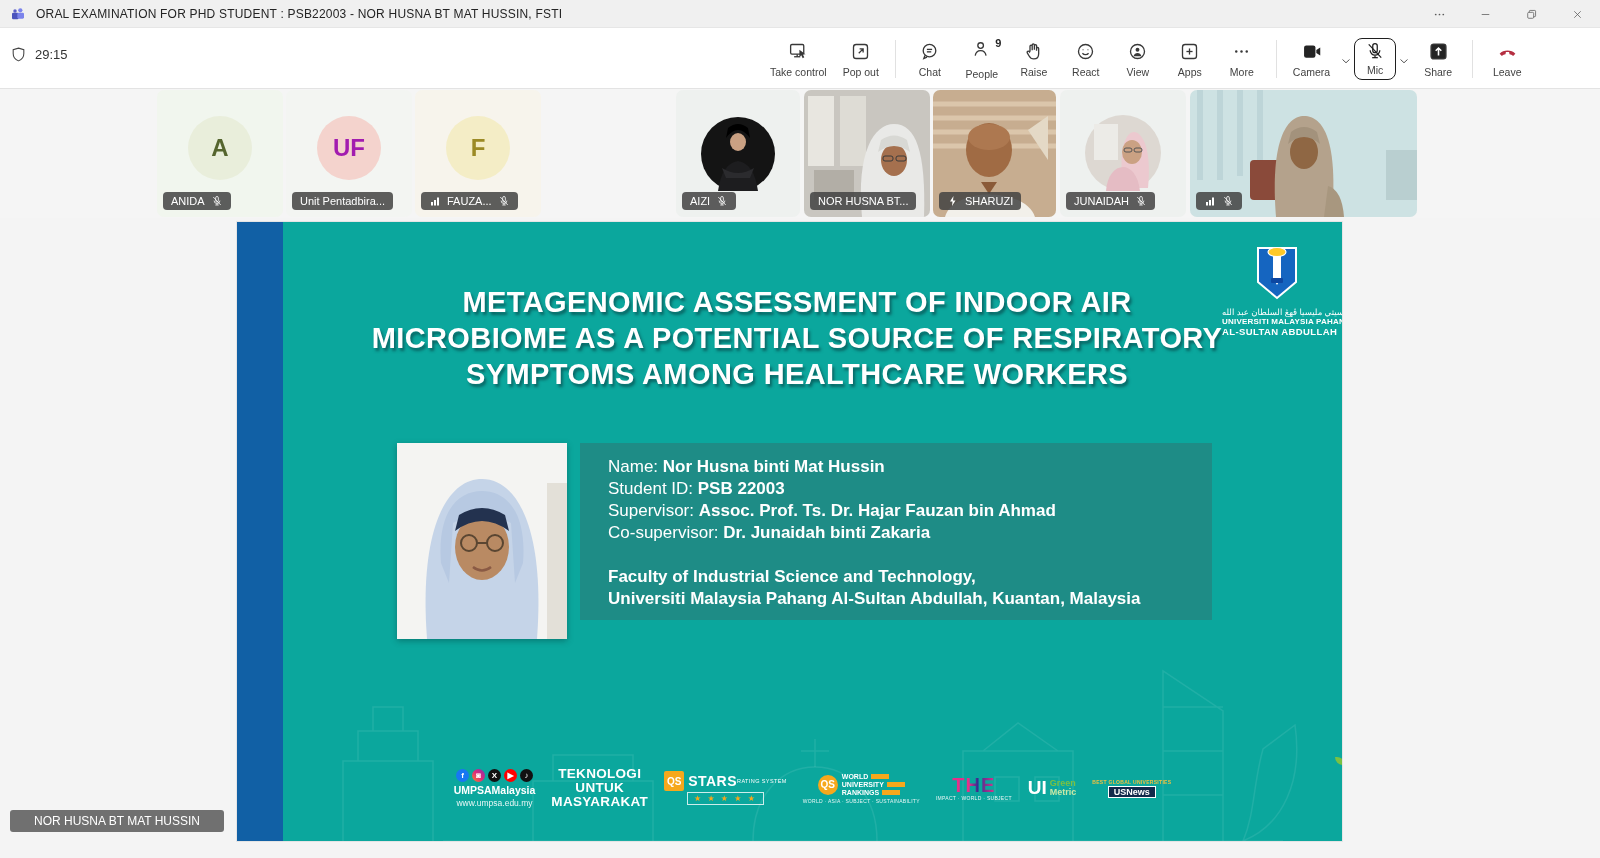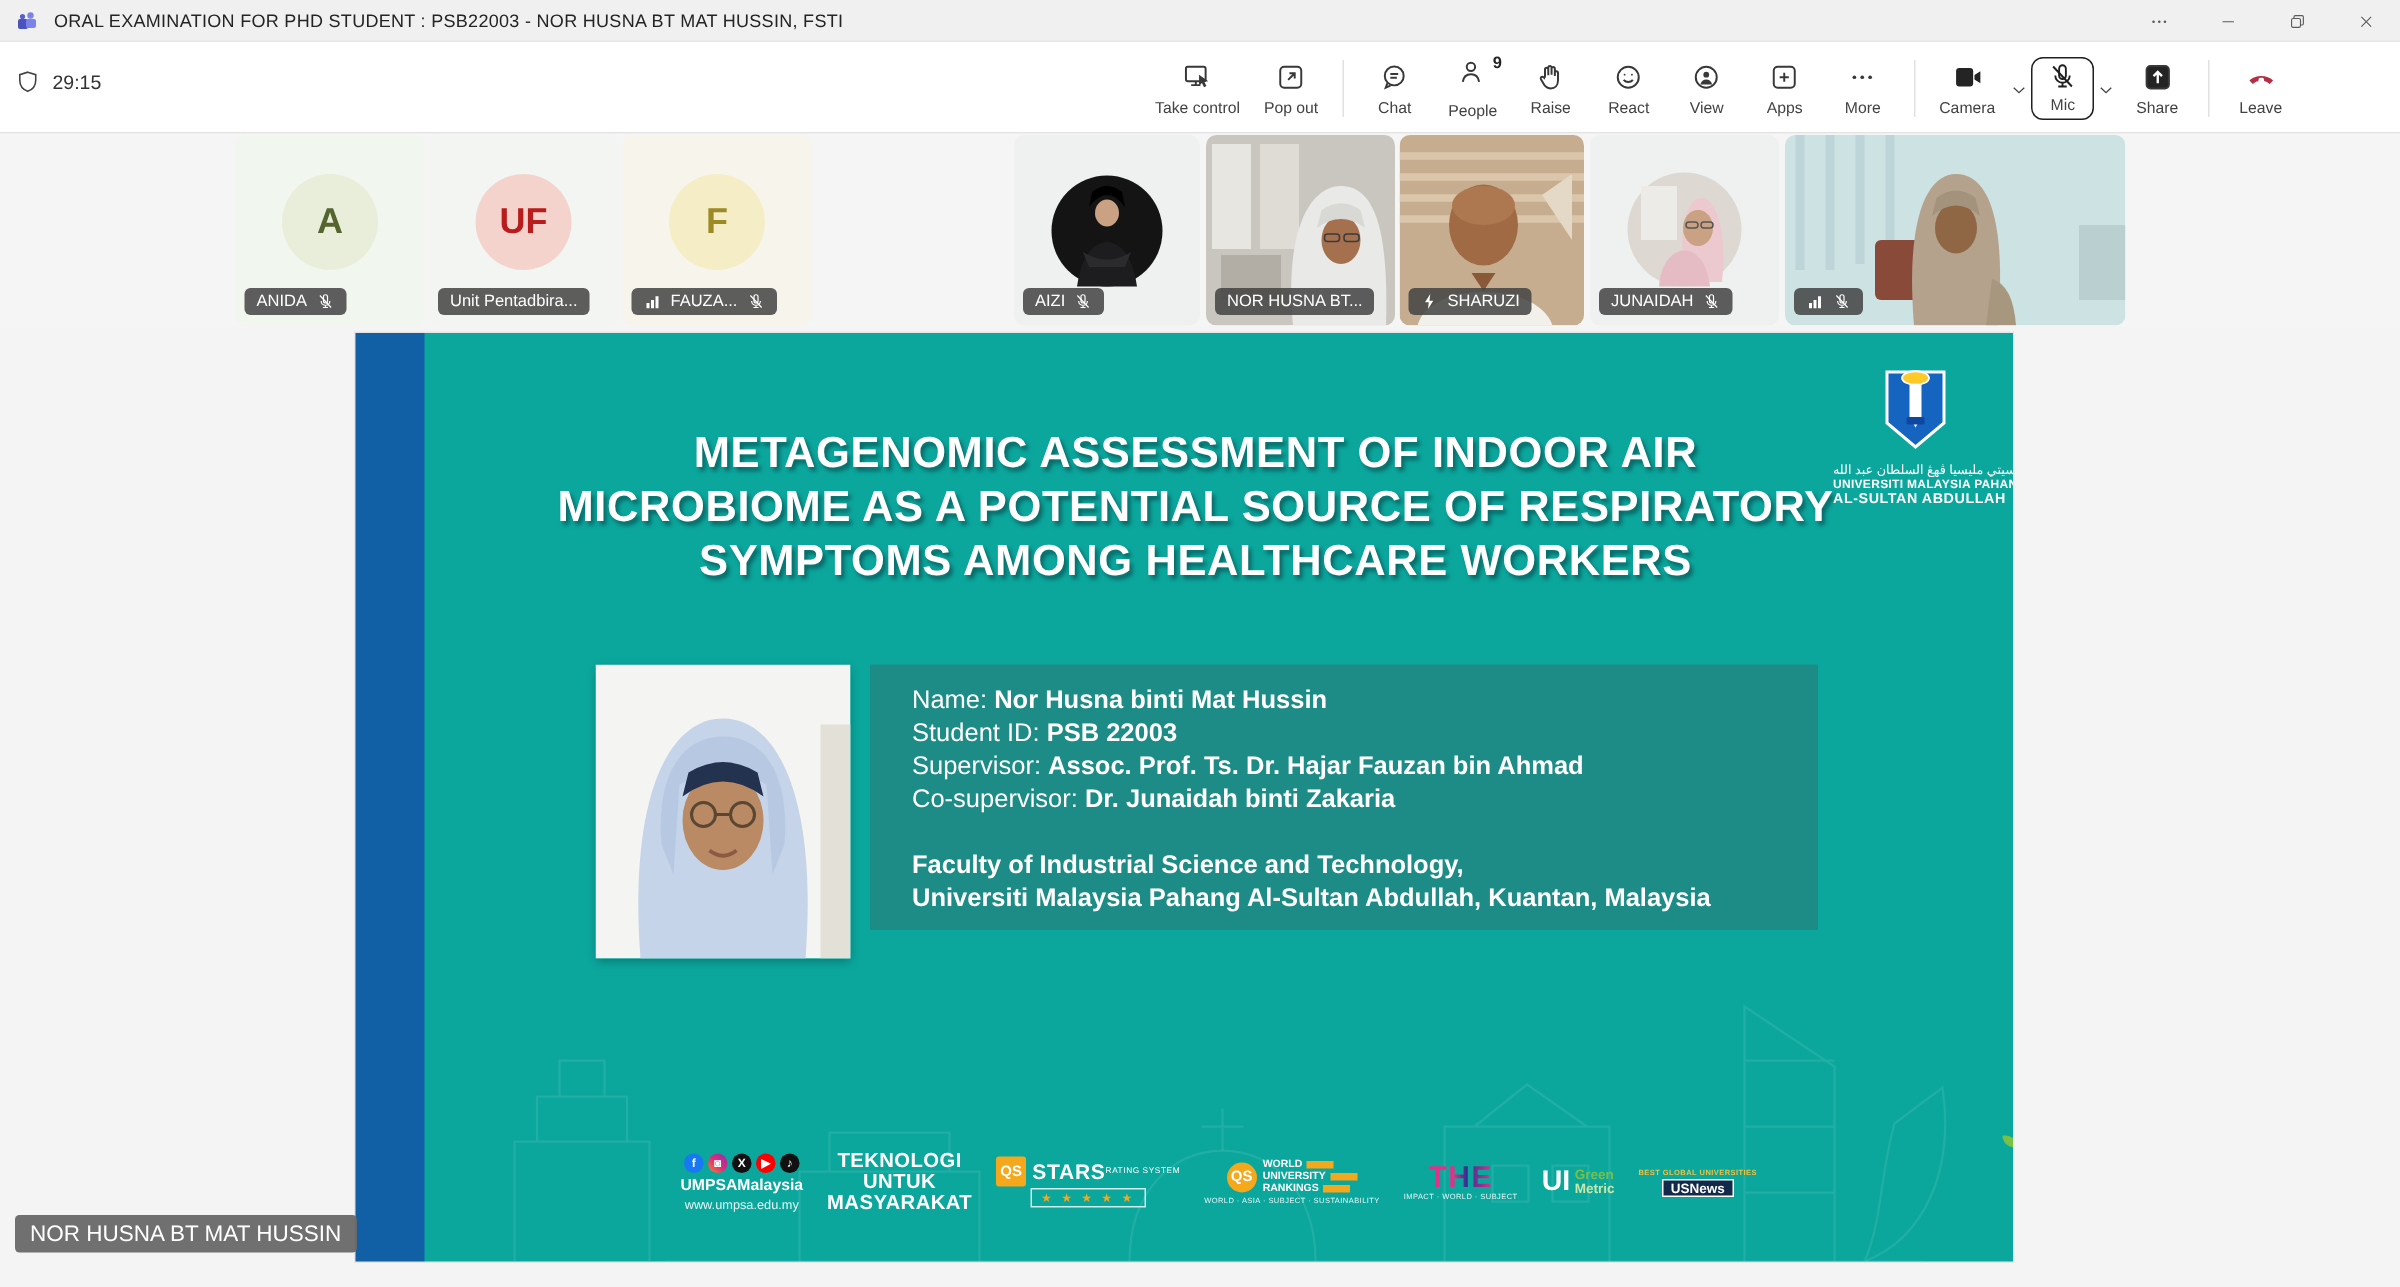--- a/index.html
+++ b/index.html
@@ -108,21 +108,21 @@
   .ui-col { display:flex; flex-direction:column; line-height:9px; }
   .ui-col .g1 { color:#7ac143; font-size:9px; font-weight:bold; }
   .ui-col .g2 { color:#c9e8a6; font-size:9px; font-weight:bold; }
   .usn-badge { display:flex; flex-direction:column; align-items:center; line-height:8px; }
   .usn-top { font-size:5px; color:#f0c040; font-weight:bold; letter-spacing:.3px; }
   .usn-name { background:#13294b; color:#fff; font-size:9px; font-weight:bold; padding:1px 5px;
     border:1px solid #fff; }
 
   
   .presenter-tag { position:absolute; left:10px; top:592px; background:rgba(104,104,104,.95);
-    color:#fff; font-size:15px; padding:4px 10px; border-radius:3px; white-space:nowrap; }
+    color:#fff; font-size:12px; padding:4px 24px; border-radius:3px; white-space:nowrap; }
 </style>
 </head>
 <body>
 
 <svg width="0" height="0" style="position:absolute">
   <defs>
     <g id="sym-mic-off">
       <rect x="9.3" y="3" width="5.4" height="11" rx="2.7"></rect>
       <path d="M6.2 11.2a5.8 5.8 0 0 0 11.6 0"></path>
       <line x1="12" y1="17.3" x2="12" y2="20"></line>
@@ -303,21 +303,21 @@
       <div class="avatar-circle" style="background:#e9eedb;color:#55652e">A</div>
       <div class="name-tag">
         <span>ANIDA</span>
         <svg viewBox="0 0 24 24">
             <use href="#sym-mic-off"></use>
           </svg>
       </div>
     </div>
 
     <div class="tile" style="left:286px;width:126px;background:#f3f5f2">
-      <div class="avatar-circle" style="background:#f4d3cd;color:#b91c1c">UF</div>
+      <div class="avatar-circle" style="background:#f4d3cd;color:#a21caf">UF</div>
       <div class="name-tag">
         <span>Unit Pentadbira...</span>
       </div>
     </div>
 
     <div class="tile" style="left:415px;width:126px;background:#f7f4ec">
       <div class="avatar-circle" style="background:#f4edc6;color:#9b8a25">F</div>
       <div class="name-tag">
         <svg class="bars" viewBox="0 0 24 24">
           <rect x="4" y="14" width="4" height="7"></rect>

